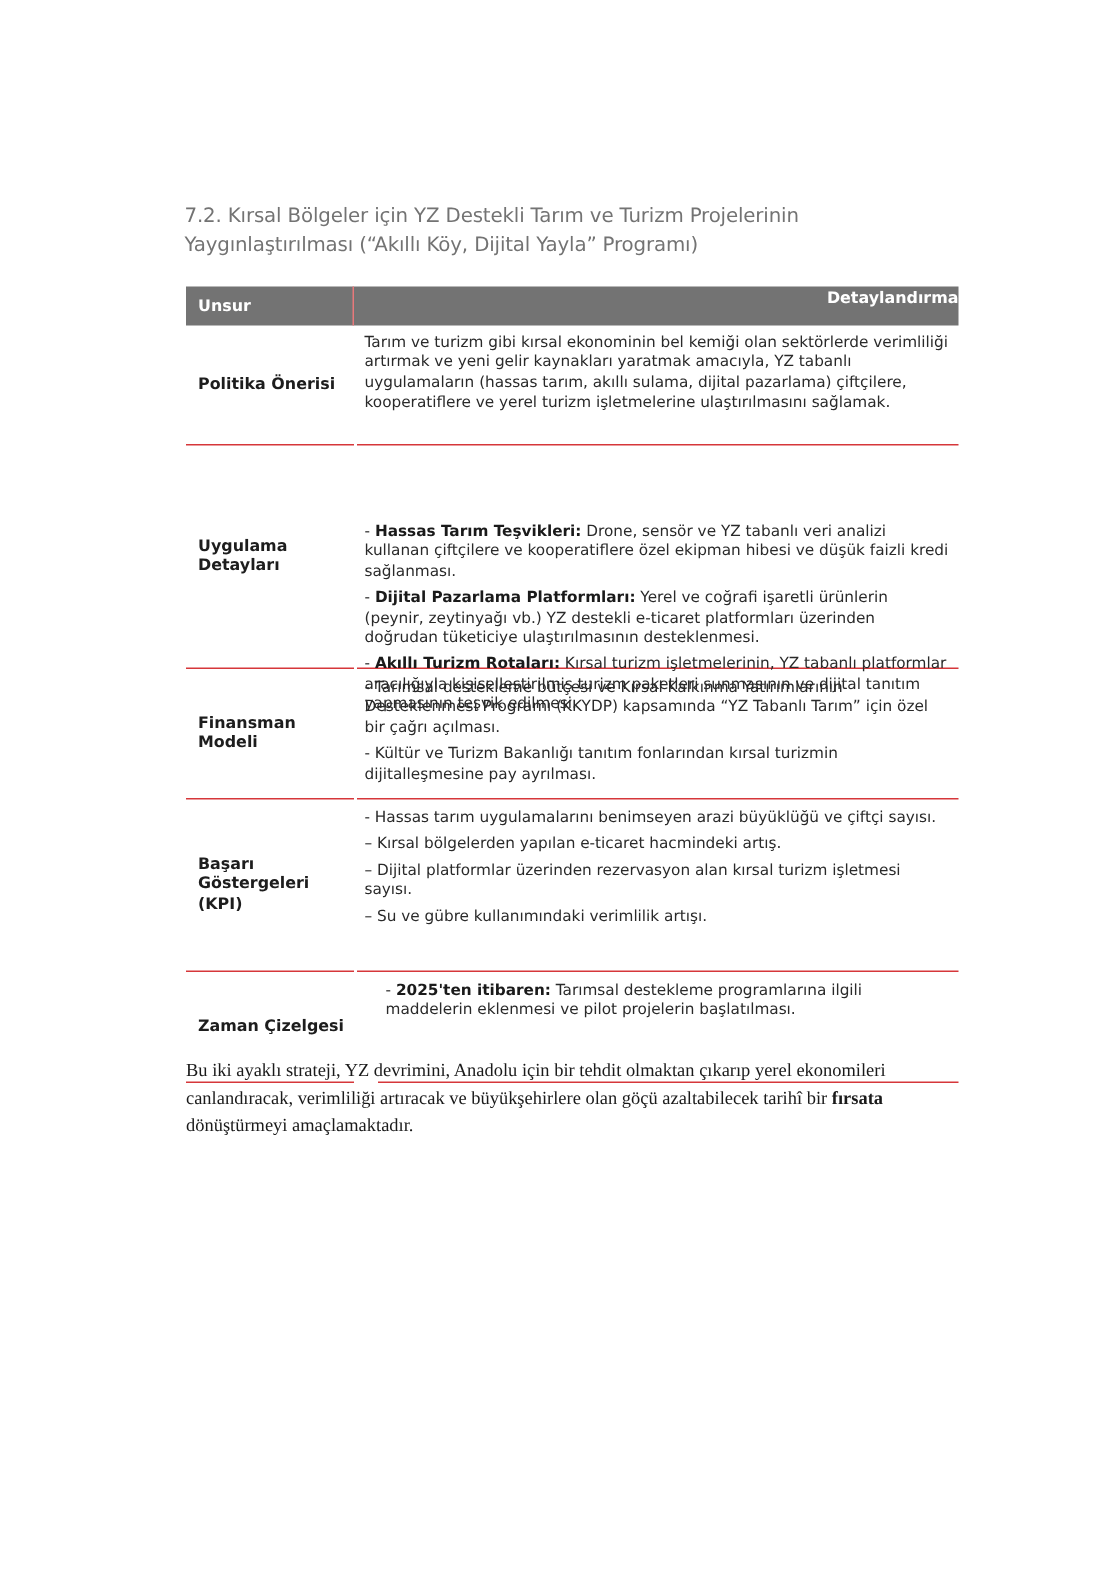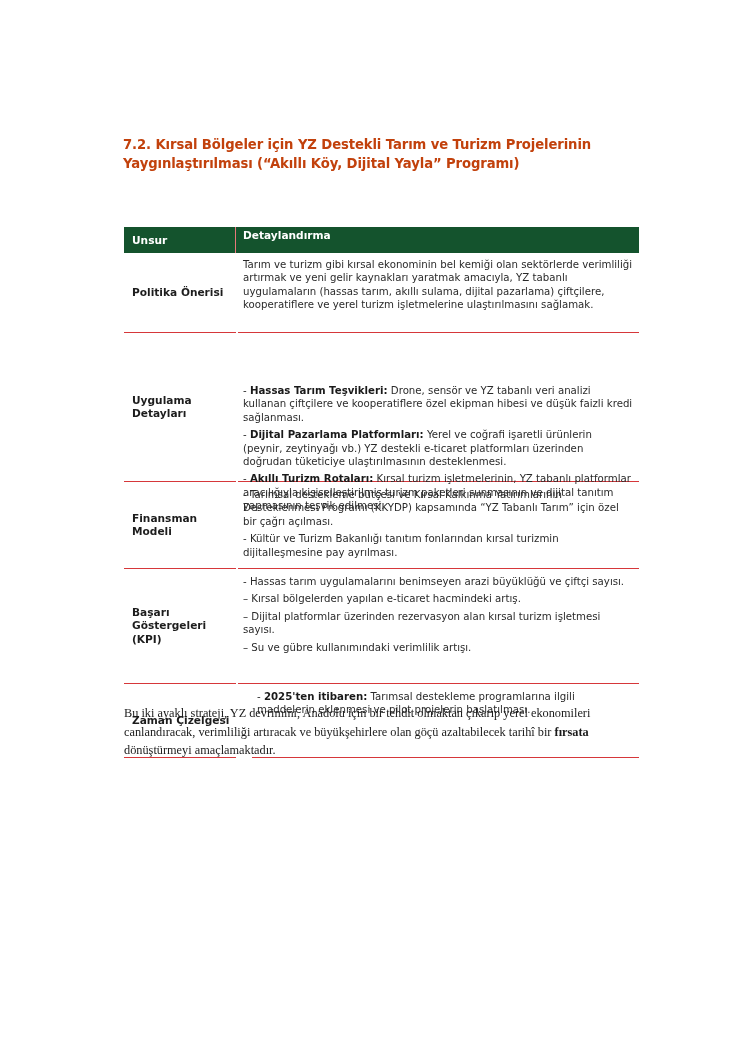--- a/index.html
+++ b/index.html
@@ -1,30 +1,30 @@
 <!DOCTYPE html>
 <html><head>
   <meta charset="utf-8">
   <style>
     html, body { margin: 0; padding: 0; background: #ffffff; }
     body { width: 744px; height: 1052px; position: relative; overflow: hidden; font-family: "DejaVu Sans", sans-serif; color: #1a1a1a; }
     .heading {
       position: absolute; left: 123px; top: 136px; width: 520px;
-      font-family: "DejaVu Sans", sans-serif; font-weight: bold;
-      font-size: 13.2px; line-height: 18.5px; color: #c2410c; letter-spacing: -0.1px;
+      font-family: "DejaVu Sans", sans-serif; font-weight: normal;
+      font-size: 13.2px; line-height: 18.5px; color: #737373; letter-spacing: -0.1px;
     }
     .table {
       position: absolute; left: 124px; top: 191px; width: 515px;
     }
     .thead {
-      display: flex; height: 26px; background: #14532d; color: #ffffff;
-      font-weight: bold; font-size: 10.6px; align-items: center; margin-top: 36px;
+      display: flex; height: 26px; background: #737373; color: #ffffff;
+      font-weight: bold; font-size: 10.6px; align-items: center;
     }
     .thead .c1 { width: 112px; padding-left: 8px; box-sizing: border-box; border-right: 1px solid #e8797b; height: 26px; line-height: 27px; }
-    .thead .c2 { flex: 1; padding-left: 7px; height: 36px; line-height: 27px; }
+    .thead .c2 { flex: 1; padding-left: 7px; height: 36px; line-height: 27px; text-align: right; }
     .row { display: flex; position: relative; }
     .row .c1 {
       width: 112px; box-sizing: border-box; padding-left: 8px; padding-right: 4px;
       display: flex; align-items: center; font-weight: bold; font-size: 10.6px; line-height: 13.5px; color: #1d1d1d;
       border-bottom: 1.6px solid #d6373a; margin-right: 2px;
     }
     .row .c2 {
       flex: 1; box-sizing: border-box; padding: 4px 6px 3px 5px;
       font-size: 10.2px; line-height: 13.4px; color: #2a2a2a;
       border-bottom: 1.6px solid #d6373a;

